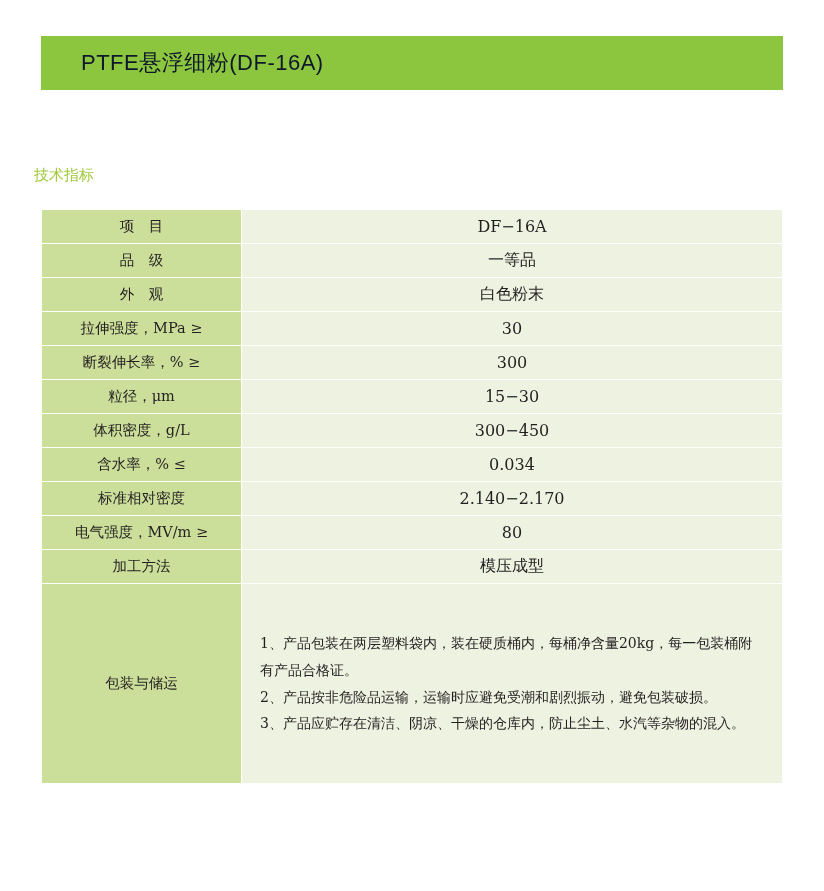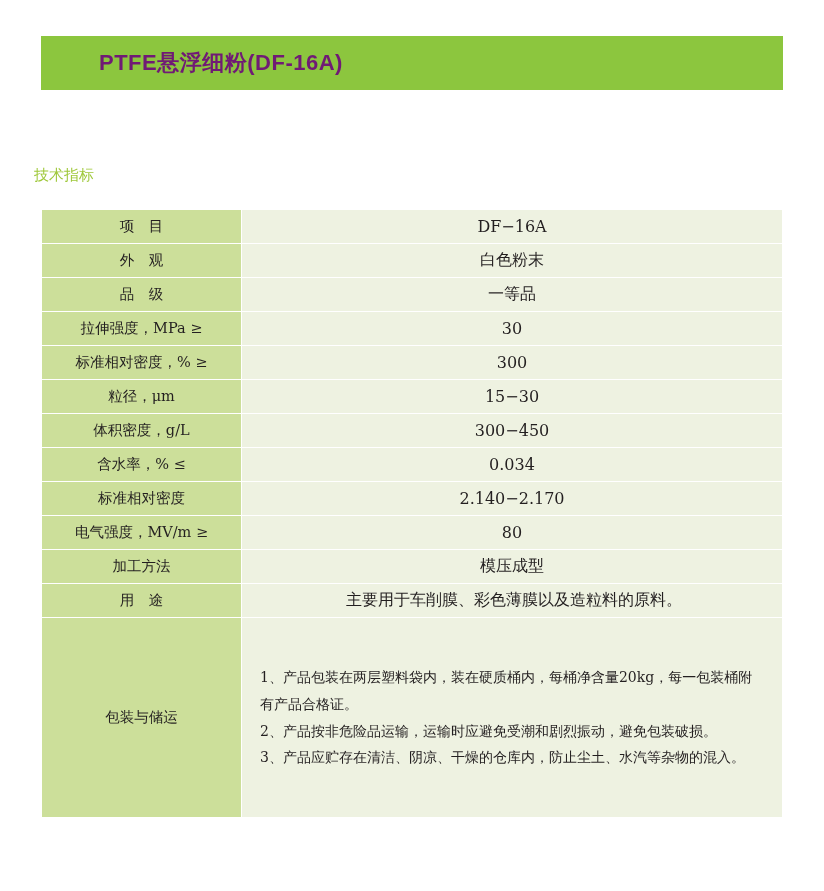--- a/index.html
+++ b/index.html
@@ -28,25 +28,25 @@
     position: absolute;
     left: 41px;
     top: 36px;
     width: 742px;
     height: 54px;
     background: #8cc63e;
     display: flex;
     align-items: center;
   }
   .banner-title {
-    color: #701a75;
+    color: #0f172a;
     font-size: 22px;
-    font-weight: bold;
+    font-weight: normal;
     letter-spacing: 0.5px;
-    padding-left: 58px;
+    padding-left: 40px;
     font-family: "Liberation Sans", "DejaVu Sans", sans-serif;
   }
 
   
   .section-caption {
     position: absolute;
     left: 34px;
     top: 166px;
     font-size: 15px;
     color: #9fc83a;
@@ -121,33 +121,33 @@
   <div class="section-caption">技术指标</div>
 
   <table class="spec-table">
     <tbody>
       <tr>
         <td class="col-item">项　目</td>
         <td class="col-value">DF−16A</td>
       </tr>
 
       <tr>
+        <td class="col-item">品　级</td>
+        <td class="col-value">一等品</td>
+      </tr>
+      <tr>
         <td class="col-item">外　观</td>
         <td class="col-value">白色粉末</td>
-      </tr>
-      <tr>
-        <td class="col-item">品　级</td>
-        <td class="col-value">一等品</td>
       </tr>
       <tr>
         <td class="col-item">拉伸强度，MPa ≥</td>
         <td class="col-value">30</td>
       </tr>
       <tr>
-        <td class="col-item">标准相对密度，% ≥</td>
+        <td class="col-item">断裂伸长率，% ≥</td>
         <td class="col-value">300</td>
       </tr>
       <tr>
         <td class="col-item">粒径，μm</td>
         <td class="col-value">15−30</td>
       </tr>
       <tr>
         <td class="col-item">体积密度，g/L</td>
         <td class="col-value">300−450</td>
       </tr>
@@ -161,24 +161,20 @@
       </tr>
       <tr>
         <td class="col-item">电气强度，MV/m ≥</td>
         <td class="col-value">80</td>
       </tr>
       <tr>
         <td class="col-item">加工方法</td>
         <td class="col-value">模压成型</td>
       </tr>
 
-      <tr class="row-use">
-        <td class="col-item">用　途</td>
-        <td class="col-value">主要用于车削膜、彩色薄膜以及造粒料的原料。</td>
-      </tr>
 
       <tr class="row-pack">
         <td class="col-item">包装与储运</td>
         <td class="col-value">
           <span class="pack-line first">1、产品包装在两层塑料袋内，装在硬质桶内，每桶净含量20kg，每一包装桶附有产品合格证。</span>
           <span class="pack-line">2、产品按非危险品运输，运输时应避免受潮和剧烈振动，避免包装破损。</span>
           <span class="pack-line">3、产品应贮存在清洁、阴凉、干燥的仓库内，防止尘土、水汽等杂物的混入。</span>
         </td>
       </tr>
     </tbody>

